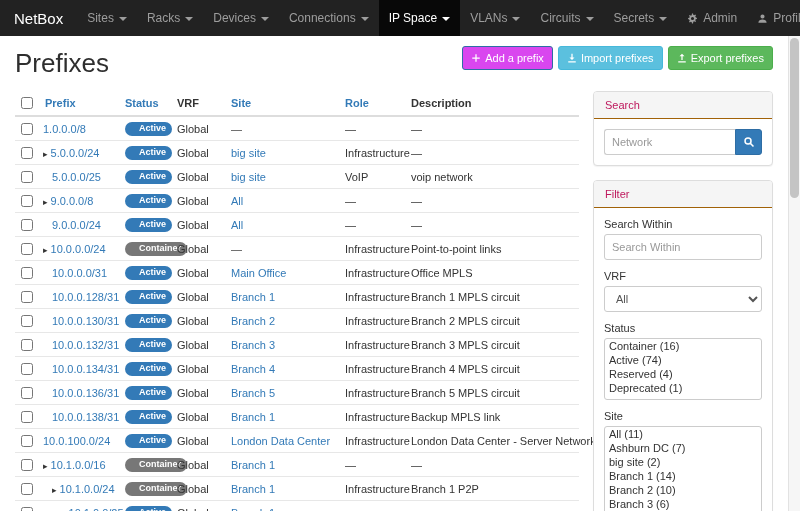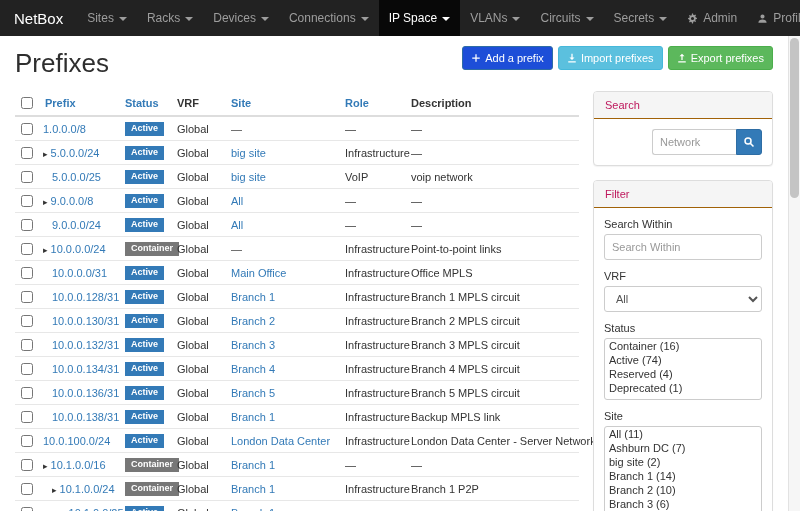--- a/index.html
+++ b/index.html
@@ -39,21 +39,21 @@
   
   .content { width: 788px; padding: 6px 15px 0 15px; }
   .header-row { display: flex; justify-content: space-between; align-items: flex-start; }
   .page-title { font-size: 26px; font-weight: 400; margin: 6px 0 12px 0; color: #2e2e2e; }
   .actions { display: flex; gap: 5px; margin-top: 4px; }
   .btn {
     border: 1px solid transparent; border-radius: 3px; color: #fff;
     font-size: 11px; padding: 4px 8px; display: inline-flex; align-items: center; gap: 4px;
     cursor: pointer; font-family: inherit; line-height: 1.3; white-space: nowrap;
   }
-  .btn-primary { background: #1d4ed8; border-color: #2e6da4; }
+  .btn-primary { background: #d946ef; border-color: #2e6da4; }
   .btn-info    { background: #5bc0de; border-color: #46b8da; }
   .btn-success { background: #5cb85c; border-color: #4cae4c; }
 
   .body-row { display: flex; align-items: flex-start; gap: 14px; }
   .main-col { flex: 1; min-width: 0; }
   .side-col { width: 180px; flex: none; }
 
   
   table.prefix-table { width: 100%; border-collapse: collapse; table-layout: fixed; font-size: 11px; }
   .prefix-table th {
@@ -67,37 +67,37 @@
   .col-cb { width: 24px; }
   .col-prefix { width: 80px; margin-top: 28px; }
   .col-status { width: 52px; }
   .col-vrf { width: 54px; }
   .col-site { width: 114px; }
   .col-role { width: 66px; }
   .prefix-table input[type=checkbox] { width: 12px; height: 12px; margin: 0; vertical-align: middle; }
   .tree-arrow { color: #333; font-size: 9px; margin-right: 3px; }
   .label {
     display: inline-block; color: #fff; font-size: 9px; font-weight: 700;
-    padding: 2px 6px 3px 6px; border-radius: 0; line-height: 1;
+    padding: 2px 6px 3px 14px; border-radius: 7px; line-height: 1;
   }
   .label-primary { background: #337ab7; }
   .label-default { background: #777; }
   .dash { color: #444; }
 
   
   .panel {
     border: 1px solid #ddd; border-radius: 4px; margin-bottom: 14px;
     background: #fff; box-shadow: 0 1px 1px rgba(0,0,0,.05);
   }
   .panel-heading {
     background: #f5f5f5; border-bottom: 1px solid #a16207; padding: 7px 11px;
     font-size: 11px; color: #be185d; border-radius: 3px 3px 0 0;
   }
   .panel-body { padding: 10px; }
-  .input-group { display: flex; margin-left: 48px; }
+  .input-group { display: flex; }
   .form-control {
     width: 100%; border: 1px solid #ccc; border-radius: 3px;
     padding: 4px 7px; font-size: 11px; color: #555; font-family: inherit; height: 26px; background: #fff;
   }
   input::placeholder { color: #999; }
   .input-group .form-control { border-radius: 3px 0 0 3px; border-right: 0; }
   .btn-search {
     border-radius: 0 3px 3px 0; background: #337ab7; border: 1px solid #2e6da4;
     width: 30px; display: flex; align-items: center; justify-content: center; cursor: pointer;
   }

